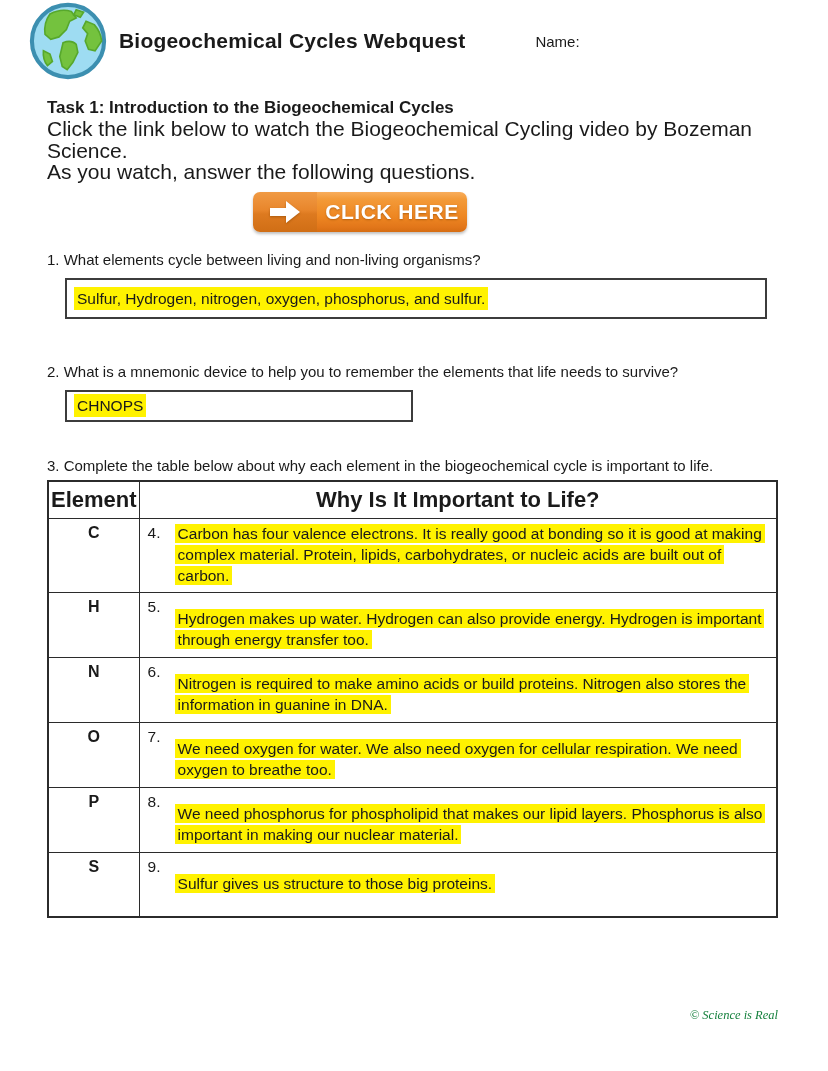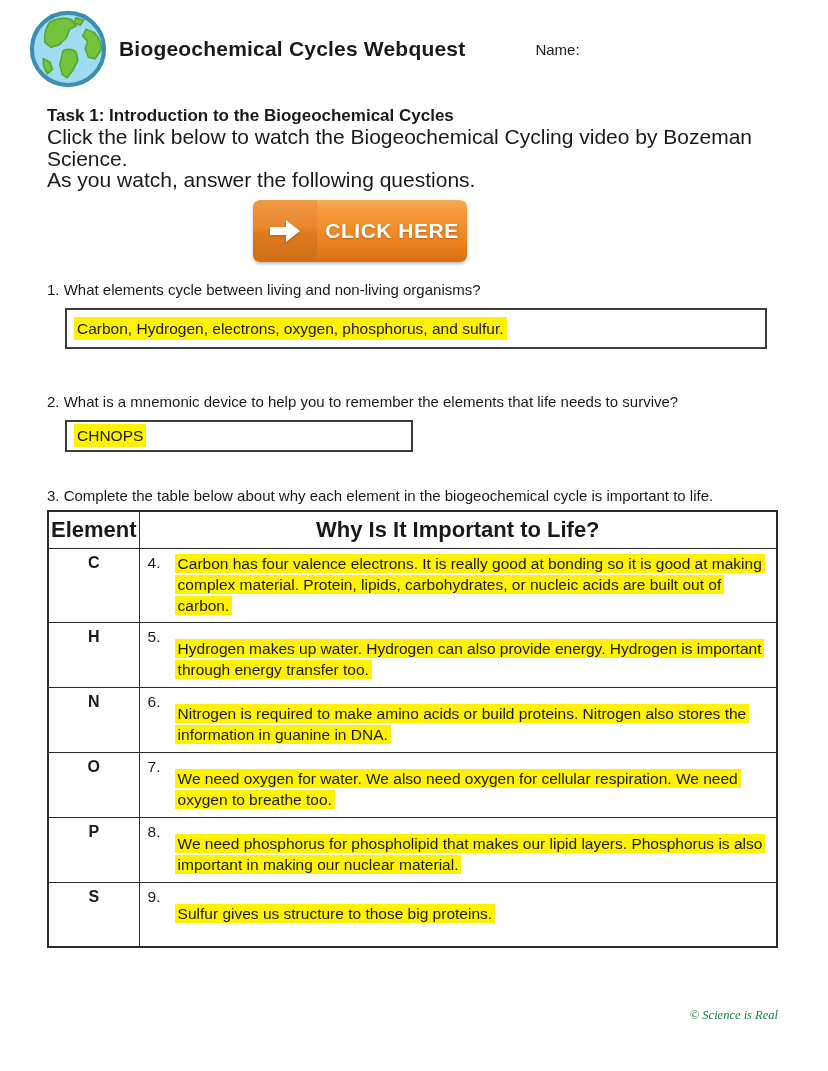--- a/index.html
+++ b/index.html
@@ -6,36 +6,36 @@
   html,body { background:#e9e9e9; }
   .page {
     position:relative;
     width:828px; height:1071px;
     margin:0 auto;
     background:#ffffff;
     font-family:"Liberation Sans", sans-serif;
     color:#1a1a1a;
     overflow:hidden;
   }
-  .content { padding:8px 50px 0 47px;border-radius:8px; }
+  .content { padding:0 50px 0 47px;border-radius:8px; }
 
   
   .header { display:flex; align-items:center; margin-left:-20px; }
   .globe { width:82px; height:82px; flex:0 0 82px; }
   .doc-title { font-size:21px; font-weight:bold; margin-left:10px; letter-spacing:0.2px; }
   .name-label { font-size:15px; margin-left:70px;text-align:right; }
 
   
   .task-heading { font-size:17px; font-weight:bold; margin-top:16px; }
   .task-line { font-size:21px; line-height:21.5px; }
 
   
   .btn-wrap { margin:9px 0 0 206px; }
   .click-btn {
-    width:214px; height:62px;
+    width:214px; height:40px;
     display:flex; align-items:stretch;
     border-radius:7px; overflow:hidden;
     box-shadow:0 2px 3px rgba(0,0,0,0.25);
     cursor:pointer; border:0;
     padding:0; background:none;
   }
   .btn-arrow-zone {
     width:64px; display:flex; align-items:center; justify-content:center;
     background:linear-gradient(#f09a44 0%, #e8862c 45%, #dd7a20 55%, #d06e15 100%);
   }
@@ -134,21 +134,21 @@
           <svg viewBox="0 0 34 26">
               <path d="M2 9 h16 V2 l14 11 -14 11 v-7 H2 z" fill="#ffffff"></path>
             </svg>
         </span>
         <span class="btn-label-zone">CLICK HERE</span>
       </button>
     </div>
 
     <div class="question q1">1. What elements cycle between living and non-living organisms?</div>
     <div class="answer-box box1">
-      <span class="hl">Carbon, Hydrogen, electrons, oxygen, phosphorus, and sulfur.</span>
+      <span class="hl">Sulfur, Hydrogen, nitrogen, oxygen, phosphorus, and sulfur.</span>
     </div>
 
     <div class="question q2">2. What is a mnemonic device to help you to remember the elements that life needs to survive?</div>
     <div class="answer-box box2">
       <span class="hl">CHNOPS</span>
     </div>
 
     <div class="question q3">3. Complete the table below about why each element in the biogeochemical cycle is important to life.</div>
 
     <table class="q3-table">

